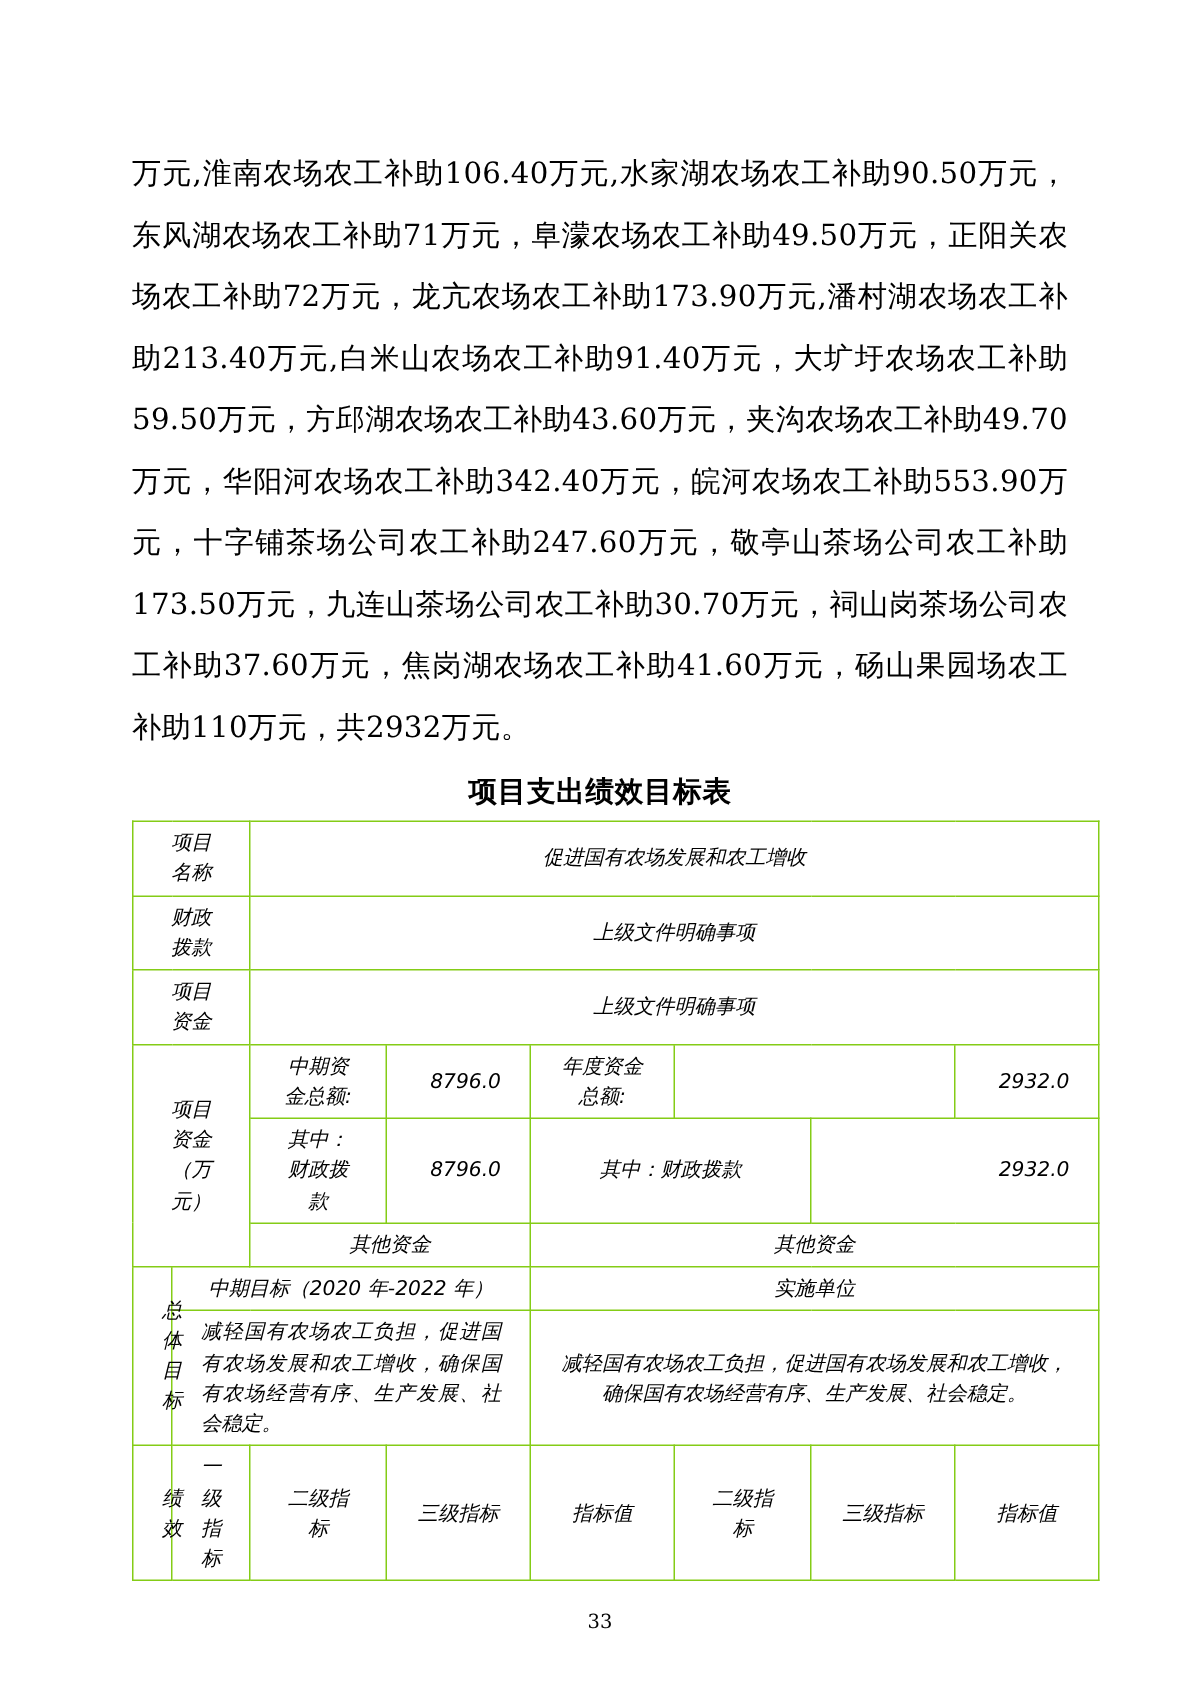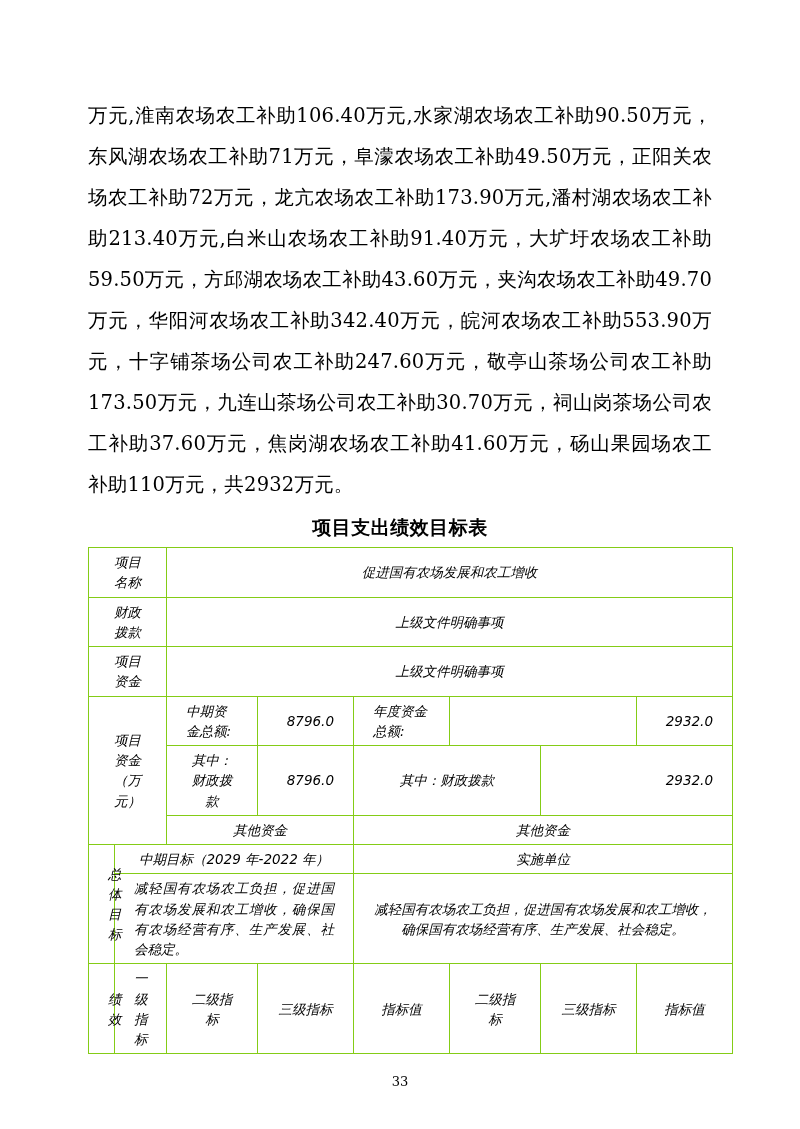--- a/index.html
+++ b/index.html
@@ -59,21 +59,21 @@
   }
   table.perf td {
     border: 1px solid #84cc16;
     padding: 4px 19px;
     vertical-align: middle;
     line-height: 1.5;
     font-style: italic;
   }
   .c { text-align: center; }
   .r { text-align: right; }
-  .l { text-align: left; }
+  .l { text-align: center; }
   .vert {
     text-align: center;
     padding: 4px 2px;
     line-height: 1.15;
     width: 26px;
   }
   .vert span {
     display: block;
   }
   .two-line {
@@ -156,21 +156,21 @@
         <td class="c" colspan="2">其他资金</td>
         <td class="c" colspan="4">其他资金</td>
       </tr>
       <tr>
         <td class="vert" rowspan="2">
           <span>总</span>
           <span>体</span>
           <span>目</span>
           <span>标</span>
         </td>
-        <td class="c" colspan="3">中期目标（2029 年-2022 年）</td>
+        <td class="c" colspan="3">中期目标（2020 年-2022 年）</td>
         <td class="c" colspan="4">实施单位</td>
       </tr>
       <tr>
         <td class="cell-justify" colspan="3">减轻国有农场农工负担，促进国有农场发展和农工增收，确保国有农场经营有序、生产发展、社会稳定。</td>
         <td class="cell-center-block" colspan="4">减轻国有农场农工负担，促进国有农场发展和农工增收，确保国有农场经营有序、生产发展、社会稳定。</td>
       </tr>
       <tr>
         <td class="vert">
           <span>绩</span>
           <span>效</span>

